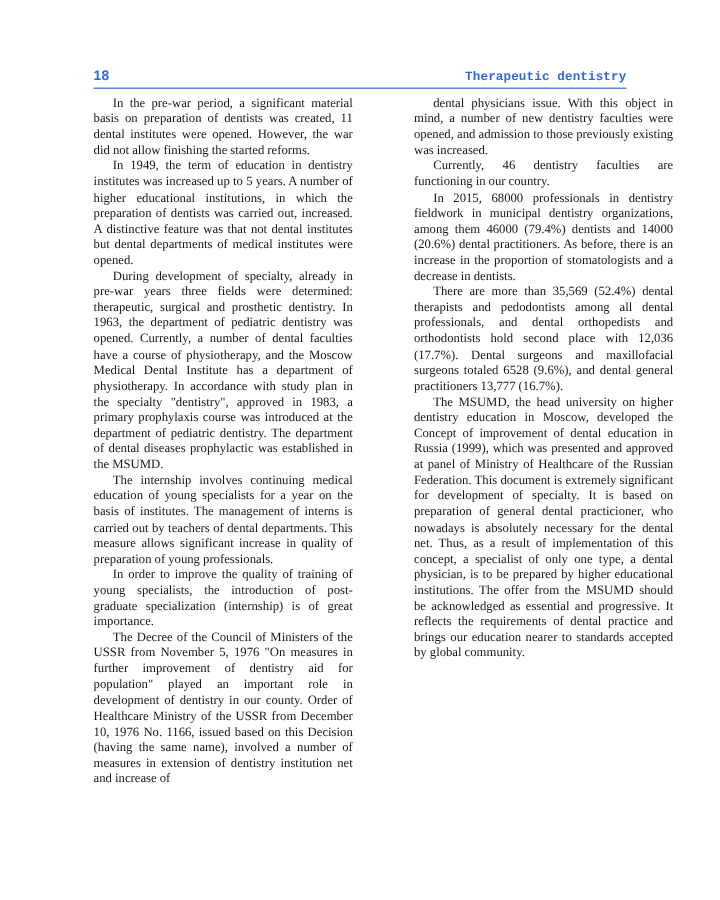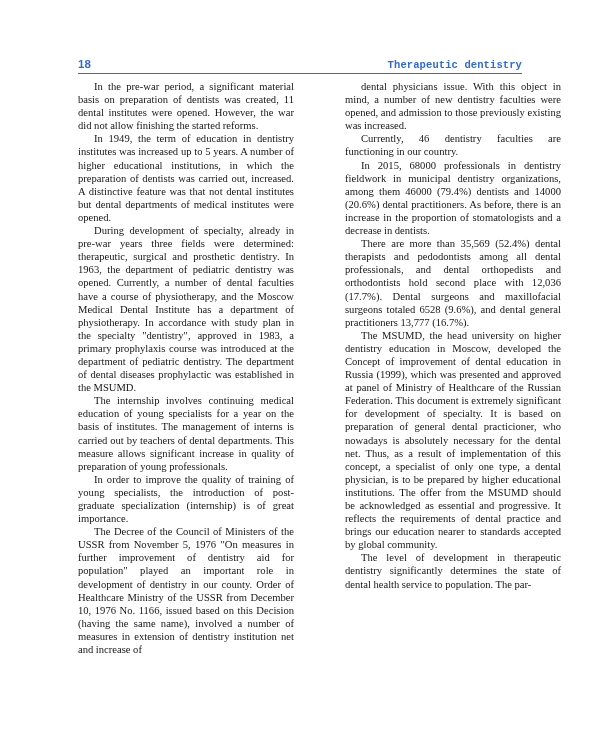--- a/index.html
+++ b/index.html
@@ -106,18 +106,17 @@
       <p>In order to improve the quality of training of young specialists, the introduction of post-graduate specialization (internship) is of great importance.</p>
       <p class="last-para">The Decree of the Council of Ministers of the USSR from November 5, 1976 "On measures in further improvement of dentistry aid for population" played an important role in development of dentistry in our county. Order of Healthcare Ministry of the USSR from December 10, 1976 No. 1166, issued based on this Decision (having the same name), involved a number of measures in extension of dentistry institution net and increase of</p>
     </div>
 
     <div class="col col-right">
       <p>dental physicians issue. With this object in mind, a number of new dentistry faculties were opened, and admission to those previously existing was increased.</p>
       <p>Currently, 46 dentistry faculties are functioning in our country.</p>
       <p>In 2015, 68000 professionals in dentistry fieldwork in municipal dentistry organizations, among them 46000 (79.4%) dentists and 14000 (20.6%) dental practitioners. As before, there is an increase in the proportion of stomatologists and a decrease in dentists.</p>
       <p>There are more than 35,569 (52.4%) dental therapists and pedodontists among all dental professionals, and dental orthopedists and orthodontists hold second place with 12,036 (17.7%). Dental surgeons and maxillofacial surgeons totaled 6528 (9.6%), and dental general practitioners 13,777 (16.7%).</p>
       <p>The MSUMD, the head university on higher dentistry education in Moscow, developed the Concept of improvement of dental education in Russia (1999), which was presented and approved at panel of Ministry of Healthcare of the Russian Federation. This document is extremely significant for development of specialty. It is based on preparation of general dental practicioner, who nowadays is absolutely necessary for the dental net. Thus, as a result of implementation of this concept, a specialist of only one type, a dental physician, is to be prepared by higher educational institutions. The offer from the MSUMD should be acknowledged as essential and progressive. It reflects the requirements of dental practice and brings our education nearer to standards accepted by global community.</p>
-      <p class="last-para">The level of development in therapeutic dentistry significantly determines the state of dental health service to population. The par-</p>
     </div>
 
   </div>
 
 </div>
 
 </body></html>

